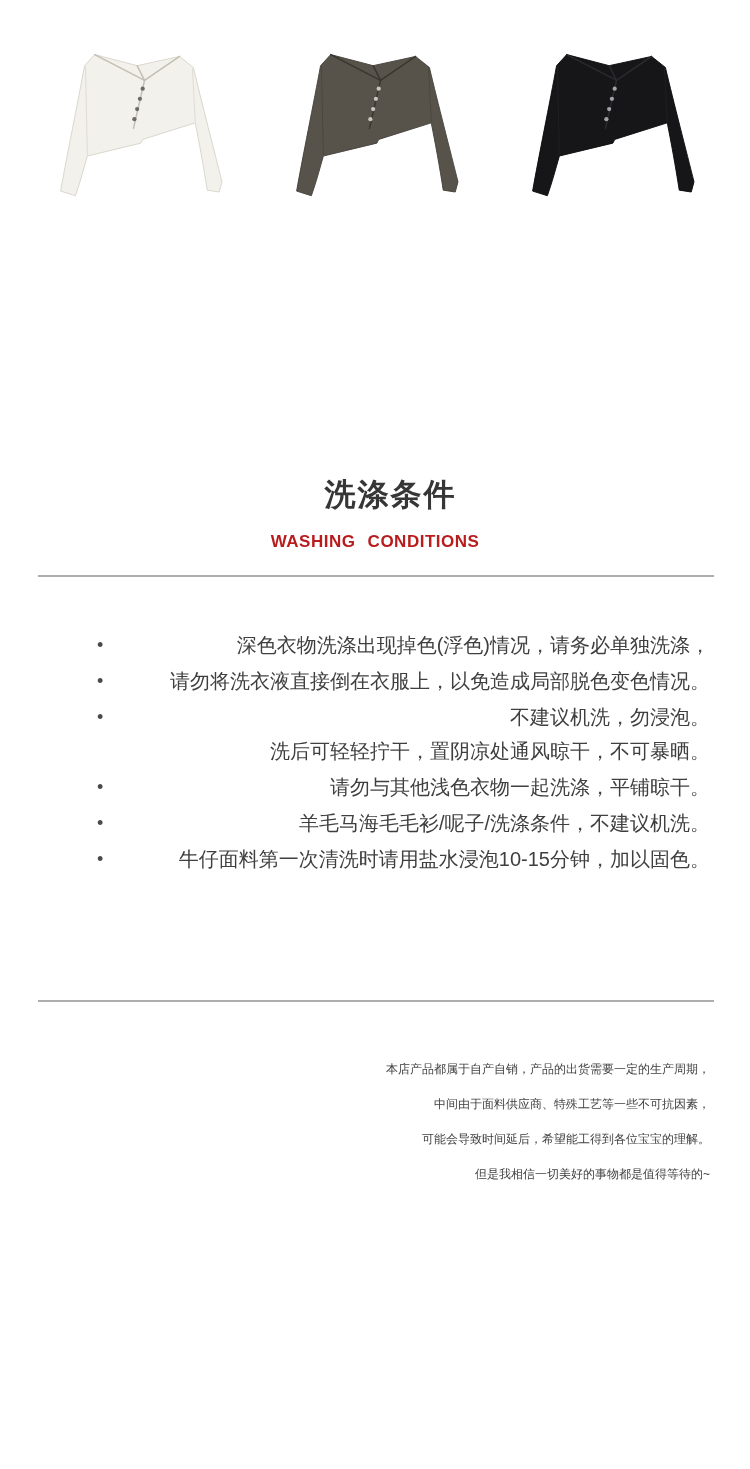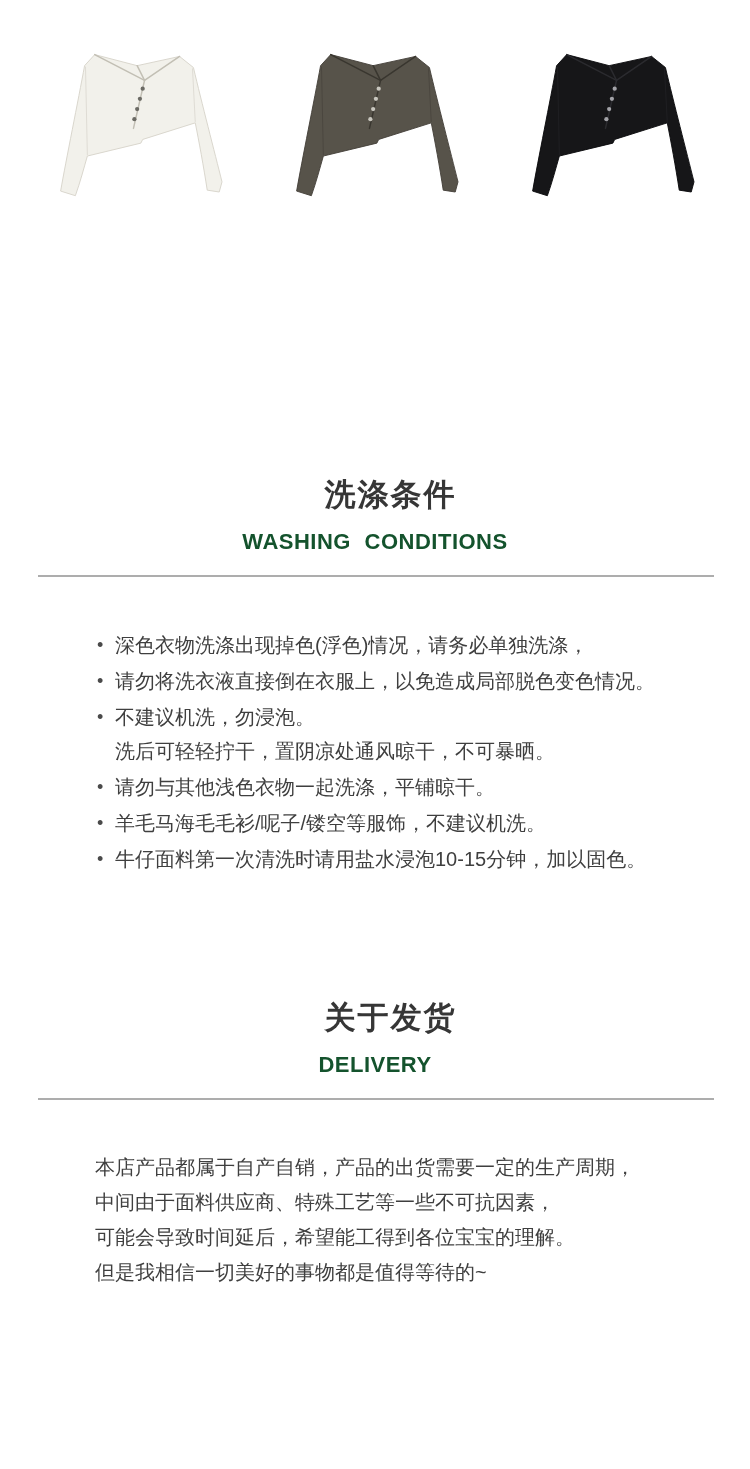--- a/index.html
+++ b/index.html
@@ -19,43 +19,43 @@
   .garment-line{fill:none;stroke:var(--detail);stroke-width:1.6;stroke-linejoin:round;stroke-linecap:round;}
   .garment-crease{fill:none;stroke:var(--detail);stroke-width:1;opacity:.45;}
   .garment-button{fill:var(--button);}
   
   .section-header{text-align:center;}
   .section-title{
     margin:12px;font-size:31px;line-height:36px;font-weight:700;
     letter-spacing:2px;color:#363636;padding-left:31px;
   }
   .section-subtitle{
-    margin-top:18px;font-size:22px;line-height:22px;font-weight:700;
-    letter-spacing:.5px;word-spacing:7px;color:#14532d;
+    margin-top:18px;font-size:17px;line-height:22px;font-weight:700;
+    letter-spacing:.5px;word-spacing:7px;color:#b91c1c;
   }
   .divider{
     border:none;height:2px;background:#adadad;
     margin:22px 36px 0 38px;
   }
   .washing-section{margin-top:273px;}
   .delivery-section{margin-top:124px;}
   
   .washing-list{
     list-style:none;margin:51px 40px 0 97px;padding:0;
     font-size:20px;line-height:34px;color:#3f3f3f;
   }
   .washing-list li{position:relative;padding-left:18px;margin-top:2px;}
   .washing-list li:first-child{margin-top:0;}
   .dot{
     position:absolute;left:0;top:0;font-size:18px;line-height:34px;color:#4a4a4a;
   }
-  .ln{display:block;}
+  .ln{display:block;text-align:right;}
   
   .delivery-text{
-    margin:50px 40px 0 95px;font-size:20px;line-height:35px;color:#3f3f3f;
+    margin:50px 40px 0 95px;font-size:12px;line-height:35px;color:#3f3f3f;
   }
 </style>
 </head>
 <body>
 
 <div class="products-row">
   <figure class="product" style="--body: #f2f1eb; --outline: #d7d4ca; --detail: #c2bfb4; --button: #6b6a64;">
     <svg viewBox="0 0 210 180">
       <path class="garment-body" d="M36,171 L20,166 C26,132 39,68 46,30 L57,18 L103,30 L149,20 L164,32 C173,70 187,124 195,156 L192,167 L179,165 C175,139 170,112 166,92 L109,110 L107,114 L49,128 C45,142 41,157 36,171 Z"></path>
       <path class="garment-crease" d="M47,31 L49,127"></path>
@@ -118,34 +118,30 @@
       <span class="dot">•</span>
       <span class="ln">不建议机洗，勿浸泡。</span>
       <span class="ln">洗后可轻轻拧干，置阴凉处通风晾干，不可暴晒。</span>
     </li>
     <li>
       <span class="dot">•</span>
       <span class="ln">请勿与其他浅色衣物一起洗涤，平铺晾干。</span>
     </li>
     <li>
       <span class="dot">•</span>
-      <span class="ln">羊毛马海毛毛衫/呢子/镂空等服饰，不建议机洗。</span>
+      <span class="ln">羊毛马海毛毛衫/呢子/洗涤条件，不建议机洗。</span>
     </li>
     <li>
       <span class="dot">•</span>
       <span class="ln">牛仔面料第一次清洗时请用盐水浸泡10-15分钟，加以固色。</span>
     </li>
   </ul>
 </section>
 
 <section class="delivery-section">
-  <header class="section-header">
-    <h2 class="section-title">关于发货</h2>
-    <div class="section-subtitle">DELIVERY</div>
-  </header>
   <hr class="divider">
   <div class="delivery-text">
     <span class="ln">本店产品都属于自产自销，产品的出货需要一定的生产周期，</span>
     <span class="ln">中间由于面料供应商、特殊工艺等一些不可抗因素，</span>
     <span class="ln">可能会导致时间延后，希望能工得到各位宝宝的理解。</span>
     <span class="ln">但是我相信一切美好的事物都是值得等待的~</span>
   </div>
 </section>
 
 </body></html>

